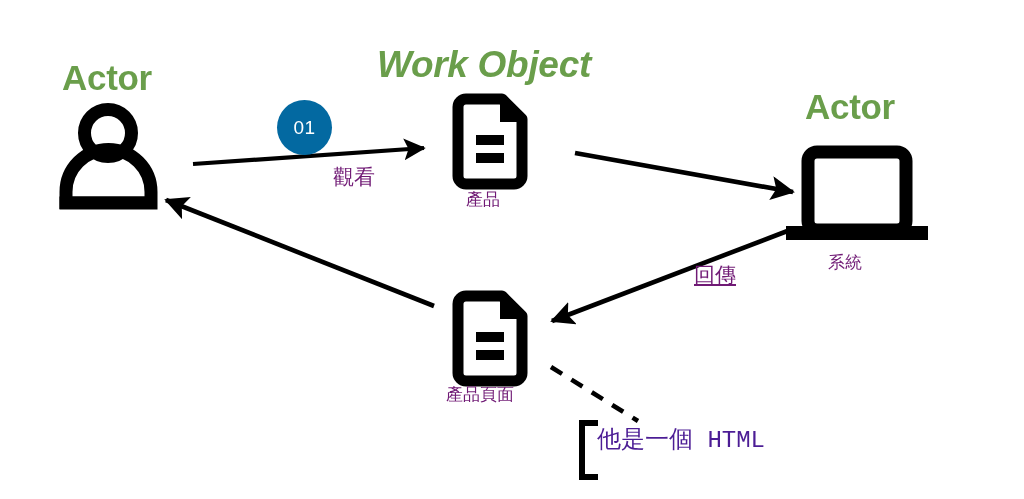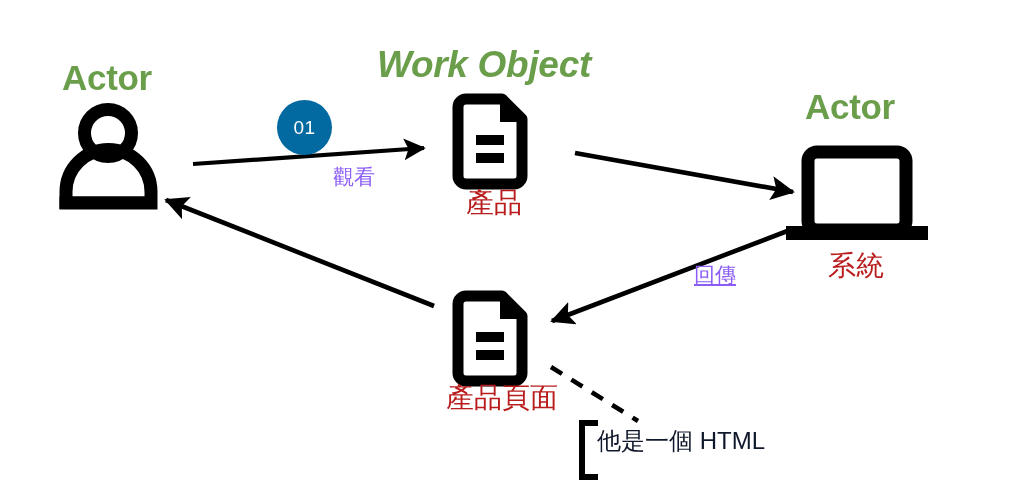--- a/index.html
+++ b/index.html
@@ -40,33 +40,33 @@
     white-space: nowrap;
     line-height: 1;
   }
   #heading-actor-left  { left: 62px;  top: 24px; font-size: 35px; }
   #heading-workobject  { left: 377px; top: 10px; font-size: 37px; font-style: italic; }
   #heading-actor-right { left: 805px; top: 53px; font-size: 35px; }
   #heading-activities  { left: 273px; top: 166px; font-size: 33px; }
 
   
   .node-label {
-    color: #b91c1c;
-    font-size: 28px;
+    color: #701a75;
+    font-size: 17px;
     line-height: 1;
     white-space: nowrap;
-    font-family: Liberation Mono, monospace;
+    font-family: Liberation Serif, serif;
   }
   #label-product      { left: 466px; top: 155px; }
   #label-product-page { left: 446px; top: 350px; }
   #label-system       { left: 828px; top: 218px; }
 
   
   .edge-label {
-    color: #8b5cf6;
+    color: #701a75;
     font-size: 21px;
     line-height: 1;
     white-space: nowrap;
     font-family: "DejaVu Sans", "Liberation Sans", sans-serif;
   }
   #label-view   { left: 333px; top: 131px; }
   #label-return { left: 694px; top: 229px; text-decoration: underline; }
 
   
   .step-badge {
@@ -80,25 +80,25 @@
     font-weight: normal;
     letter-spacing: 0.5px;
   }
   #badge-01 { left: 277px; top: 64px;  width: 55px; height: 55px; }
   #badge-02 { left: 632px; top: 162px; width: 55px; height: 55px; }
 
   
   #annotation-html {
     left: 597px;
     top: 393px;
-    color: #0f172a;
+    color: #4c1d95;
     font-size: 24px;
     line-height: 1;
     white-space: nowrap;
-    font-family: Liberation Sans, sans-serif;
+    font-family: Liberation Mono, monospace;
   }
 </style>
 </head>
 <body>
 
 <div id="canvas">
 
   <svg class="layer-svg" viewBox="0 0 1024 499" xmlns="http://www.w3.org/2000/svg">
 
     <defs>

